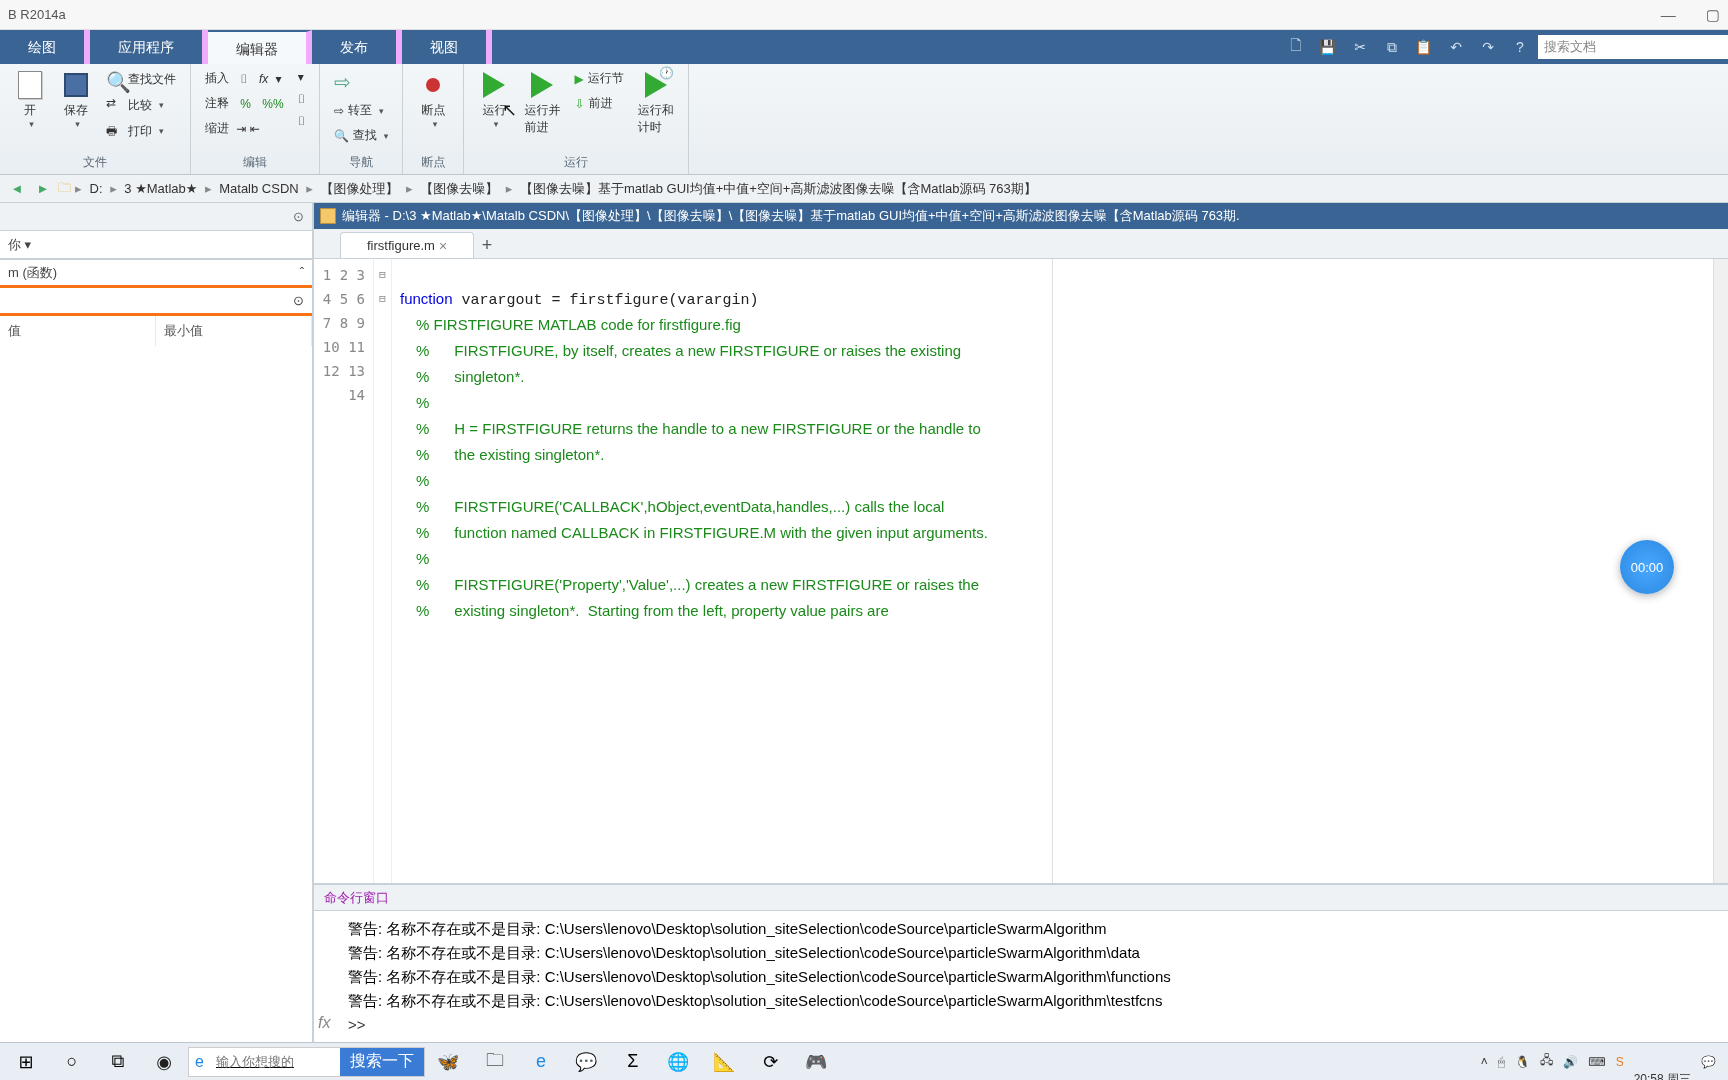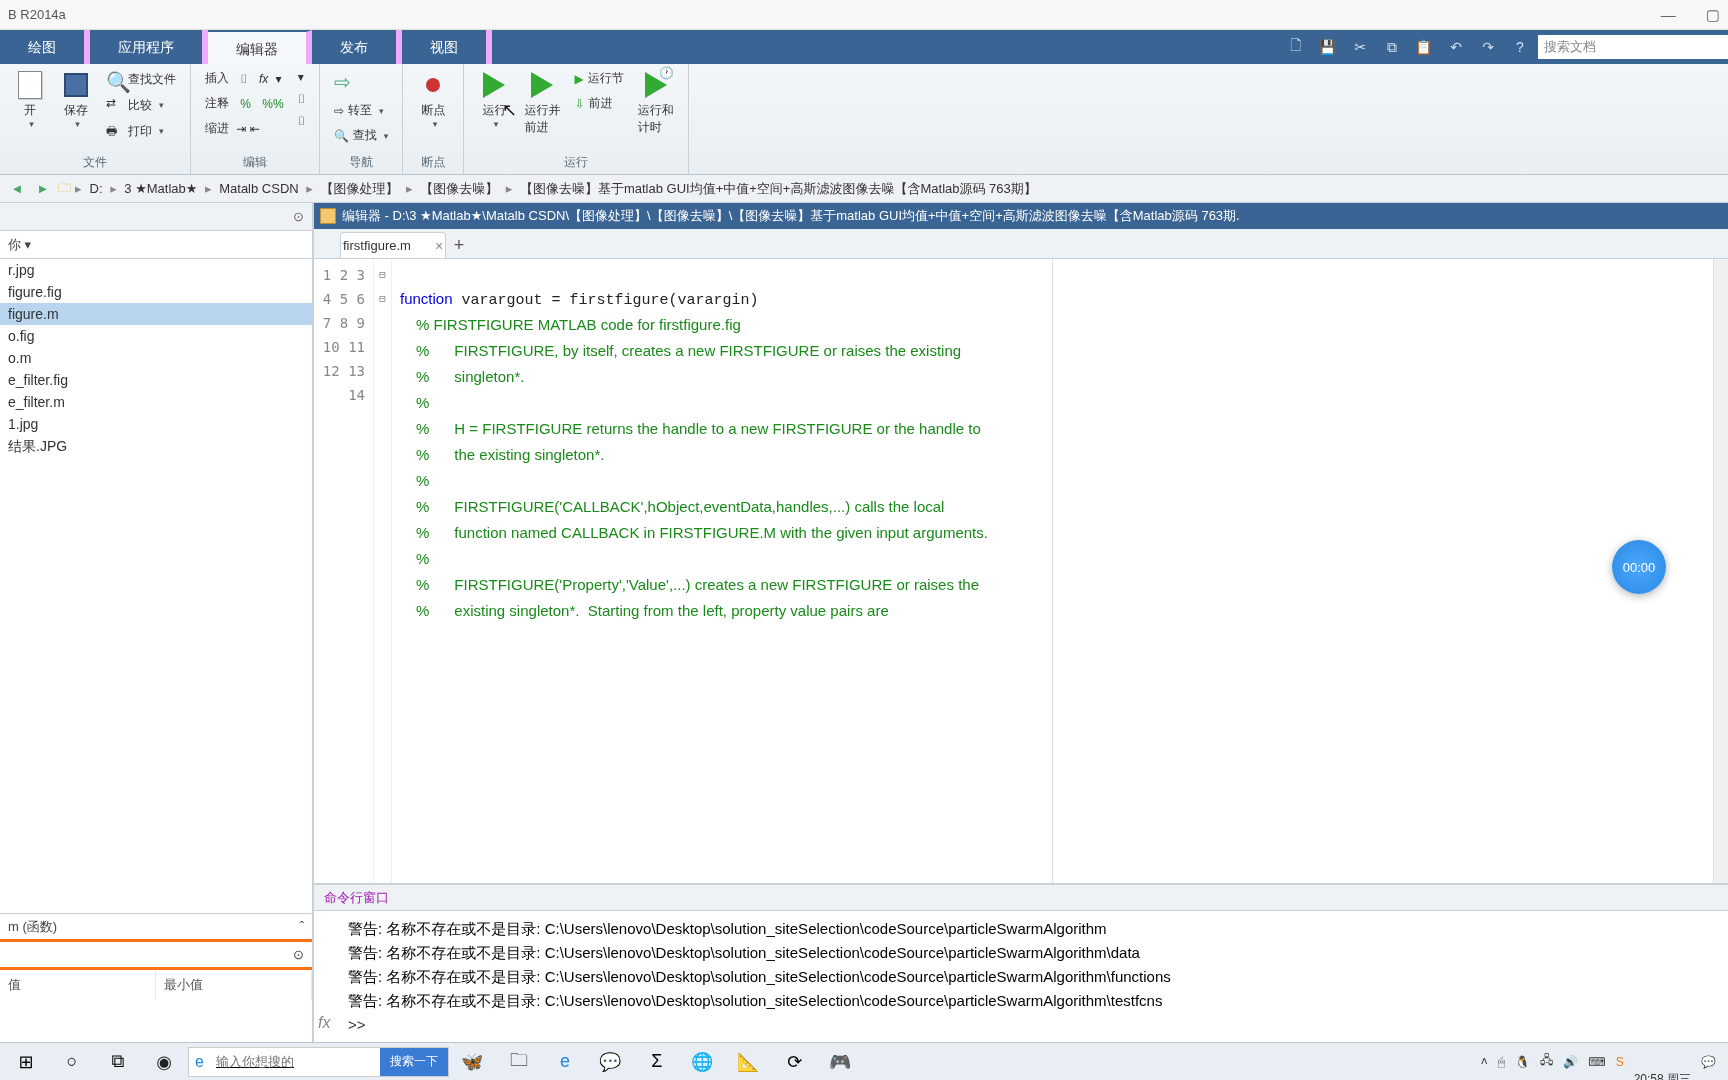--- a/index.html
+++ b/index.html
@@ -49,21 +49,21 @@
 .details { height:130px; border-top:1px solid #c8d0d8; }
 .details .dh { height:28px; display:flex; align-items:center; padding:0 8px; font-size:13px; color:#444; border-bottom:3px solid #f97316; }
 .details .dh .chev { margin-left:auto; }
 .details .cols { display:flex; font-size:13px; color:#555; }
 .details .cols div { flex:1; padding:6px 8px; border-right:1px solid #e8e8e8; }
 
 .right { flex:1; display:flex; flex-direction:column; }
 .editorhdr { height:26px; background:#3a6493; color:#fff; font-size:13px; display:flex; align-items:center; padding:0 6px; gap:6px; }
 .editorhdr .eic { width:16px; height:16px; background:#f5c96b; border:1px solid #b8923f; }
 .filetabs { height:30px; background:#eef2f5; border-bottom:1px solid #c8d0d8; display:flex; align-items:flex-end; padding:0 6px; }
-.filetab { height:26px; background:#fff; border:1px solid #c8d0d8; border-bottom:none; border-radius:4px 4px 0 0; padding:0 2px; display:flex; align-items:center; font-size:13px; color:#333; gap:24px; cursor:pointer; }
+.filetab { height:26px; background:#fff; border:1px solid #c8d0d8; border-bottom:none; border-radius:4px 4px 0 0; padding:0 26px; display:flex; align-items:center; font-size:13px; color:#333; gap:4px; cursor:pointer; }
 .filetab .x { color:#888; font-size:14px; }
 .addtab { width:26px; height:26px; display:flex; align-items:center; justify-content:center; color:#555; cursor:pointer; font-size:18px; }
 .editor-scroll { flex:1; overflow:hidden; display:flex; position:relative; }
 .gutter { width:60px; background:#fff; border-right:1px solid #eee; text-align:right; padding:4px 8px 4px 4px; font-size:14px; color:#888; line-height:24px; font-family:Consolas,monospace; }
 .fold { width:18px; background:#fff; border-right:1px solid #eee; padding-top:4px; font-size:11px; color:#888; line-height:24px; text-align:center; font-family:Consolas,monospace; }
 .code { flex:1; padding:4px 8px; font-family:Consolas,"Courier New",monospace; font-size:15px; line-height:24px; white-space:pre; color:#222; border-right:1px solid #e0e0e0; position:relative; }
 .kw { color:#0000dd; }
 .cm { color:#1a8a1a;margin-left:16px; }
 .rmargin { position:absolute; left:660px; top:0; bottom:0; border-left:1px solid #e0e0e0; }
 .editor-scroll .scrollind { width:14px; background:#f0f0f0; }
@@ -76,26 +76,26 @@
 .warn { color:#000; }
 
 .status { height:28px; border-top:1px solid #c8d0d8; background:#f5f7f9; display:flex; align-items:center; font-size:13px; color:#444; }
 .status .sright { margin-left:auto; padding:0 20px; border-left:1px solid #ddd; height:100%; display:flex; align-items:center; }
 
 
 .taskbar { position:absolute; bottom:0; left:0; right:0; height:38px; background:#e8eef3; border-top:1px solid #bcc6cf; display:flex; align-items:center; padding:0 4px; gap:2px; }
 .taskbar .tbtn { width:44px; height:34px; display:flex; align-items:center; justify-content:center; font-size:18px; cursor:pointer; }
 .taskbar .searchtb { display:flex; align-items:center; background:#fff; border:1px solid #ccc; height:30px; }
 .taskbar .searchtb input { border:none; outline:none; width:130px; padding:0 6px; font-size:13px;text-decoration:underline; }
-.taskbar .searchtb .go { background:#3a7bd5; color:#fff; padding:8px 10px; height:100%; display:flex; align-items:center; font-size:12px;margin-left:40px; }
+.taskbar .searchtb .go { background:#3a7bd5; color:#fff; padding:8px 10px; height:100%; display:flex; align-items:center; font-size:16px; }
 .taskbar .tray { margin-left:auto; display:flex; align-items:center; gap:10px; font-size:12px; color:#333; padding:0 8px; }
 .taskbar .clock { text-align:center; line-height:14px;margin-top:48px; }
 
 
-.timer { position:absolute; right:62px; top:540px; width:54px; height:54px; border-radius:50%; background:radial-gradient(circle,#4aa8ff,#2a88e0); color:#fff; display:flex; align-items:center; justify-content:center; font-size:13px; box-shadow:0 2px 8px rgba(0,0,0,0.3); }
+.timer { position:absolute; right:54px; top:540px; width:54px; height:54px; border-radius:50%; background:radial-gradient(circle,#4aa8ff,#2a88e0); color:#fff; display:flex; align-items:center; justify-content:center; font-size:13px; box-shadow:0 2px 8px rgba(0,0,0,0.3); }
 
 
 .cursor { position:absolute; left:502px; top:99px; pointer-events:none; z-index:1000; color:#111; font-size:18px; }
 
 
 .i-new { width:24px; height:28px; background:#fff; border:1px solid #888; box-shadow:1px 1px 0 #ccc; }
 .i-save { width:24px; height:24px; background:#4a6fa5; border:2px solid #2d4a70; }
 .i-find { font-size:20px; }
 .i-run { width:0; height:0; border-left:22px solid #3a3; border-top:13px solid transparent; border-bottom:13px solid transparent; }
 .i-bp { width:14px; height:14px; background:#c33; border-radius:50%; }
@@ -265,31 +265,20 @@
 <div class="main">
   <div class="left">
     <div class="panelhdr">
       <span></span>
       <span class="gear">⊙</span>
     </div>
     <div class="panelhdr" style="background:#fff">
       <span>你</span>
         <span>&nbsp;▾</span>
     </div>
-    <div class="filelist" id="filelist">
-        <div class="f">r.jpg</div>
-        <div class="f">figure.fig</div>
-        <div class="f sel">figure.m</div>
-        <div class="f">o.fig</div>
-        <div class="f">o.m</div>
-        <div class="f">e_filter.fig</div>
-        <div class="f">e_filter.m</div>
-        <div class="f">1.jpg</div>
-        <div class="f">结果.JPG</div>
-      </div>
     <div class="details">
       <div class="dh">
         <span>m (函数)</span>
         <span class="chev">ˆ</span>
       </div>
       <div class="dh" style="justify-content:flex-end">
           <span class="gear">⊙</span>
         </div>
       <div class="cols">
         <div>值</div>

